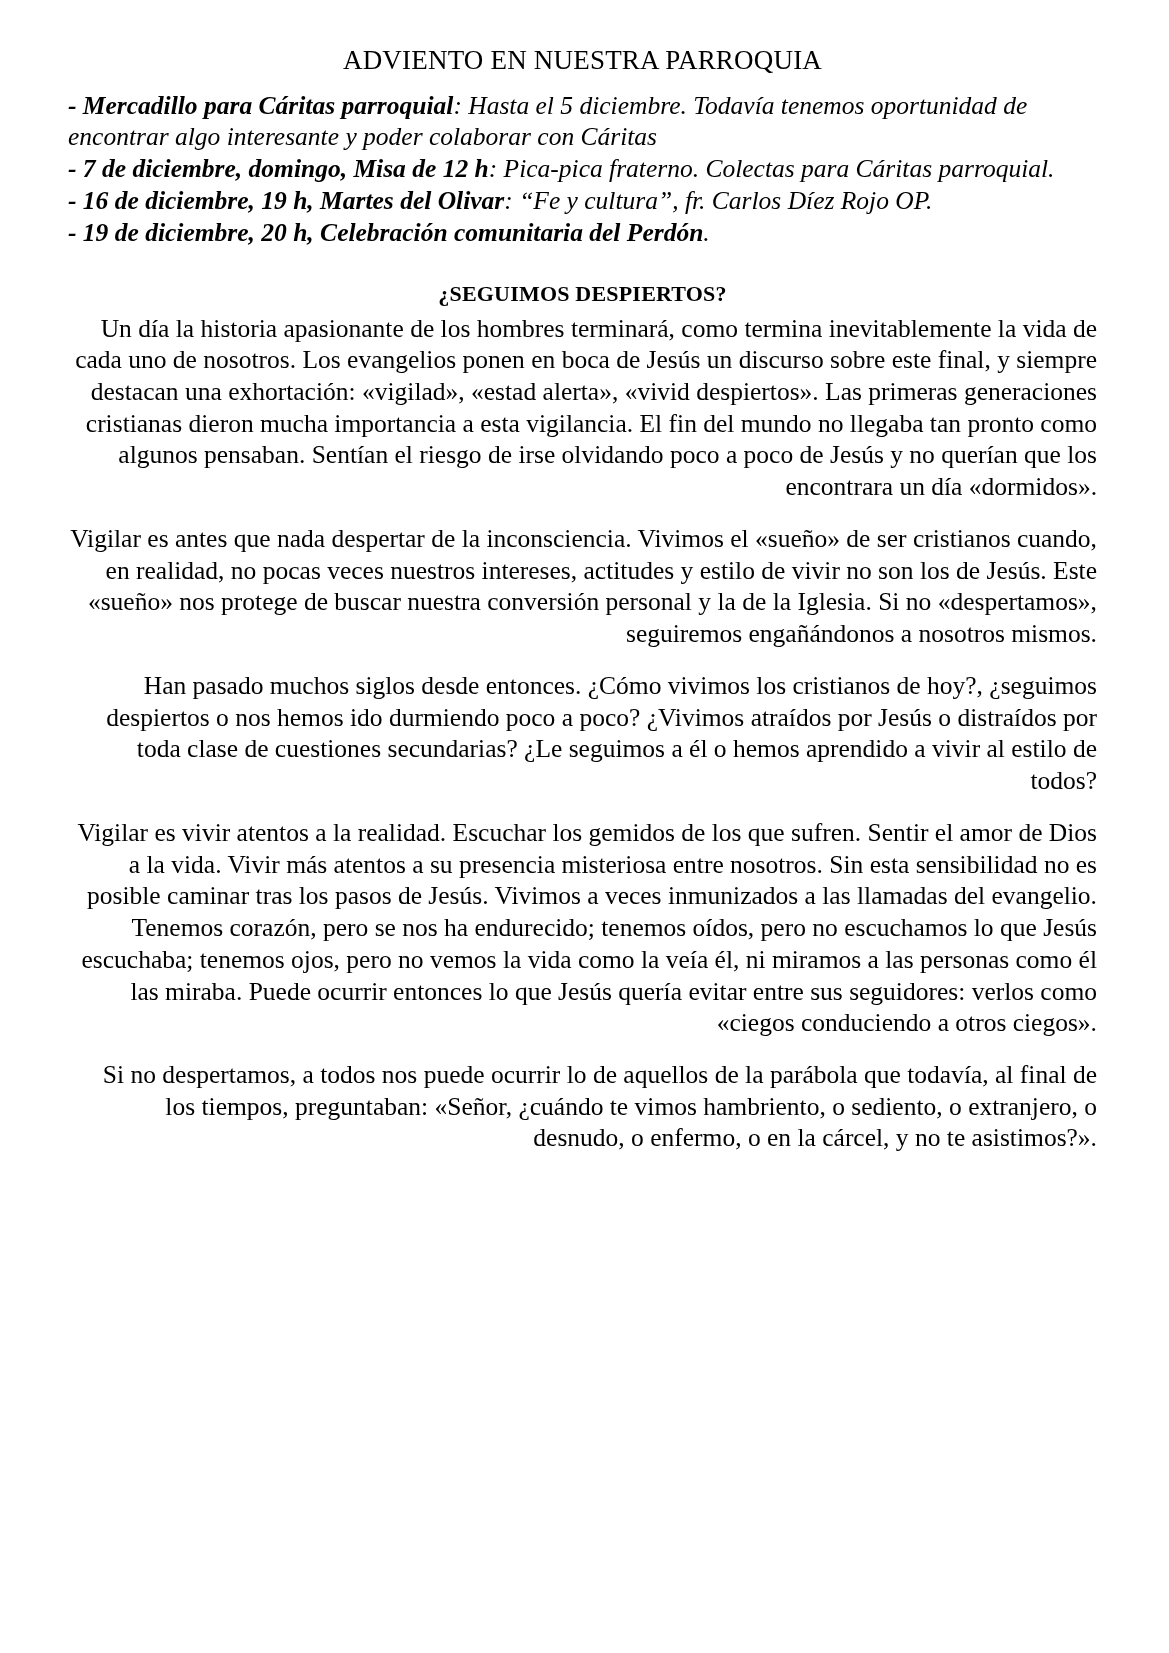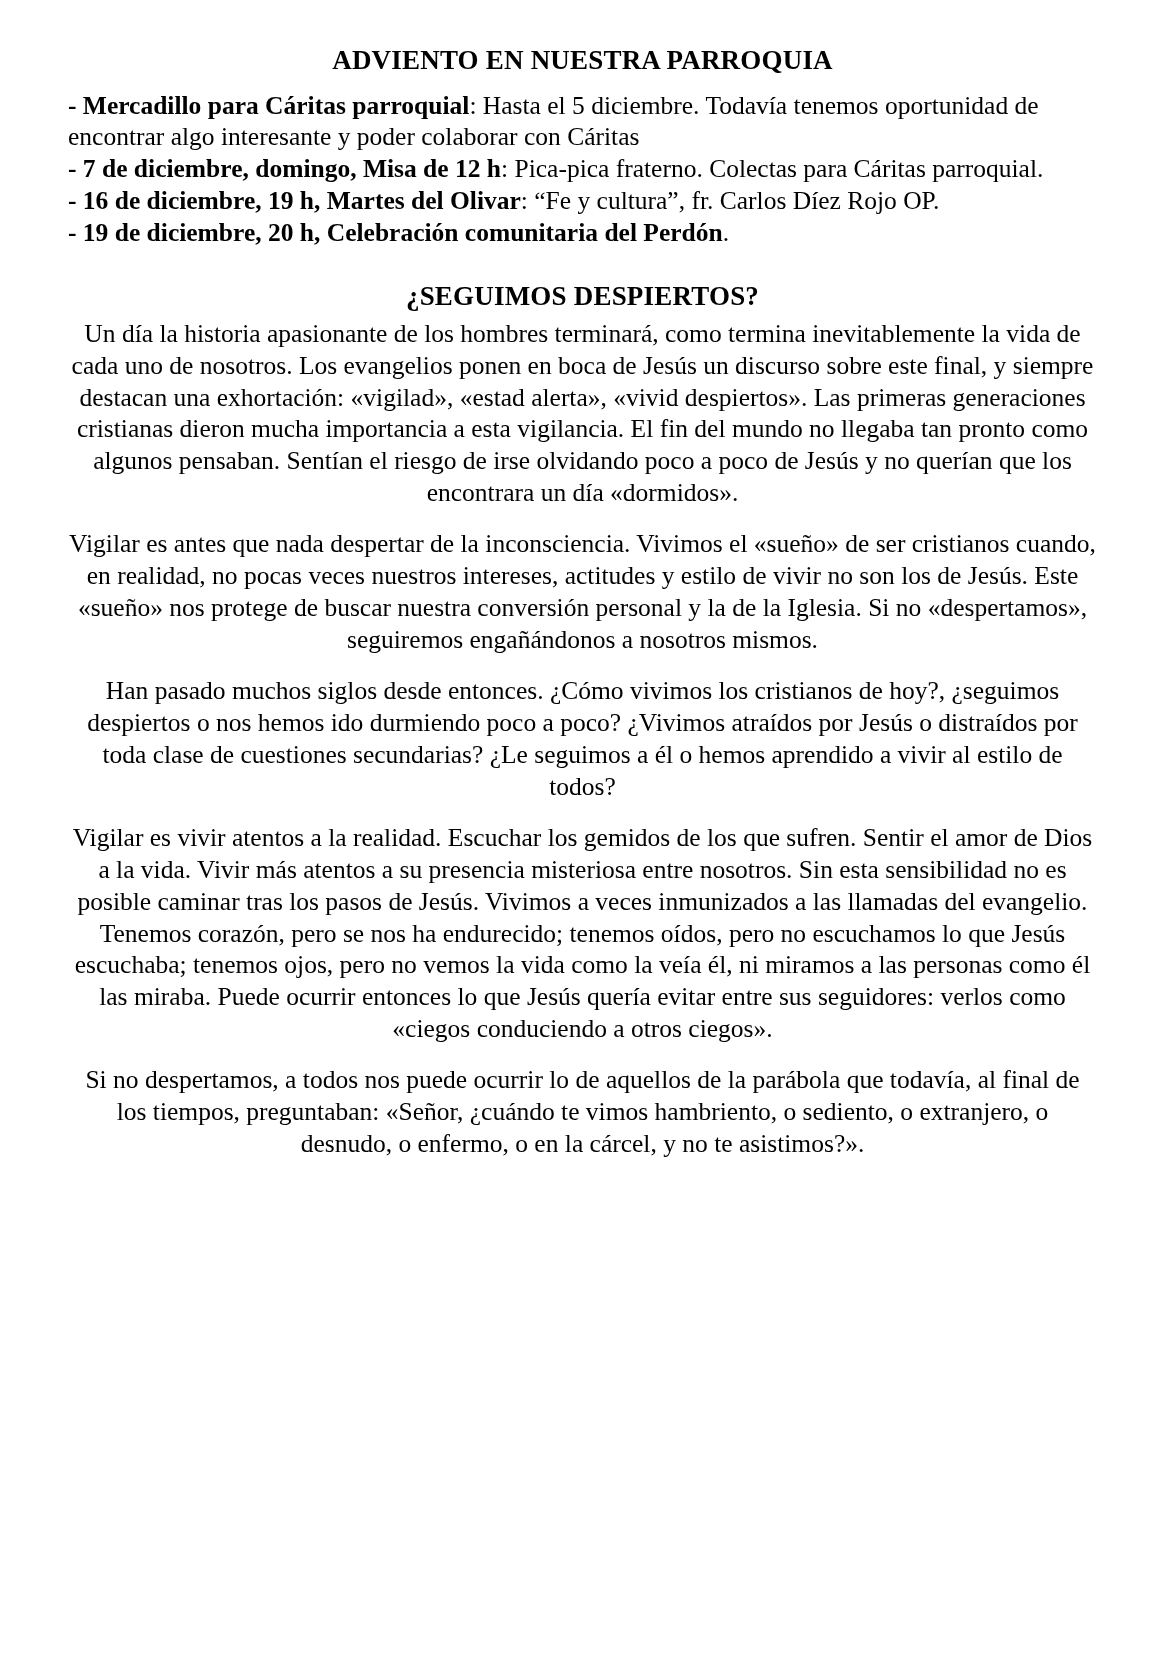--- a/index.html
+++ b/index.html
@@ -18,57 +18,58 @@
   .page {
     box-sizing: border-box;
     width: 1169px;
     min-height: 1653px;
     padding: 40px 72px 30px 68px;
     background: #ffffff;
   }
 
   h1.doc-title {
     font-size: 27px;
-    font-weight: bold;
+    font-weight: normal;
     text-align: center;
     margin: 6px 0 14px 0;
     letter-spacing: 0.2px;
     line-height: 1.1;
   }
 
   h2.section-title {
-    font-size: 27px;
+    font-size: 22px;
     font-weight: bold;
     text-align: center;
     margin: 34px 0 6px 0;
     letter-spacing: 0.2px;
     line-height: 1.1;
   }
 
   .events {
     font-size: 25.5px;
     line-height: 1.245;
     text-align: left;
     margin: 0 0 4px 0;
   }
   .events .event-line {
     display: block;
+    font-style: italic;
   }
   .events b {
     font-weight: bold;
   }
   .small-note {
     font-size: 20px;
   }
 
   p.body-par {
     font-size: 25.5px;
     line-height: 1.245;
     margin: 0 0 20px 0;
-    text-align: center;
+    text-align: right;
   }
   p.first-par {
     margin-top: 0;
   }
 </style>
 </head>
 <body>
 
 <div class="page">
 

